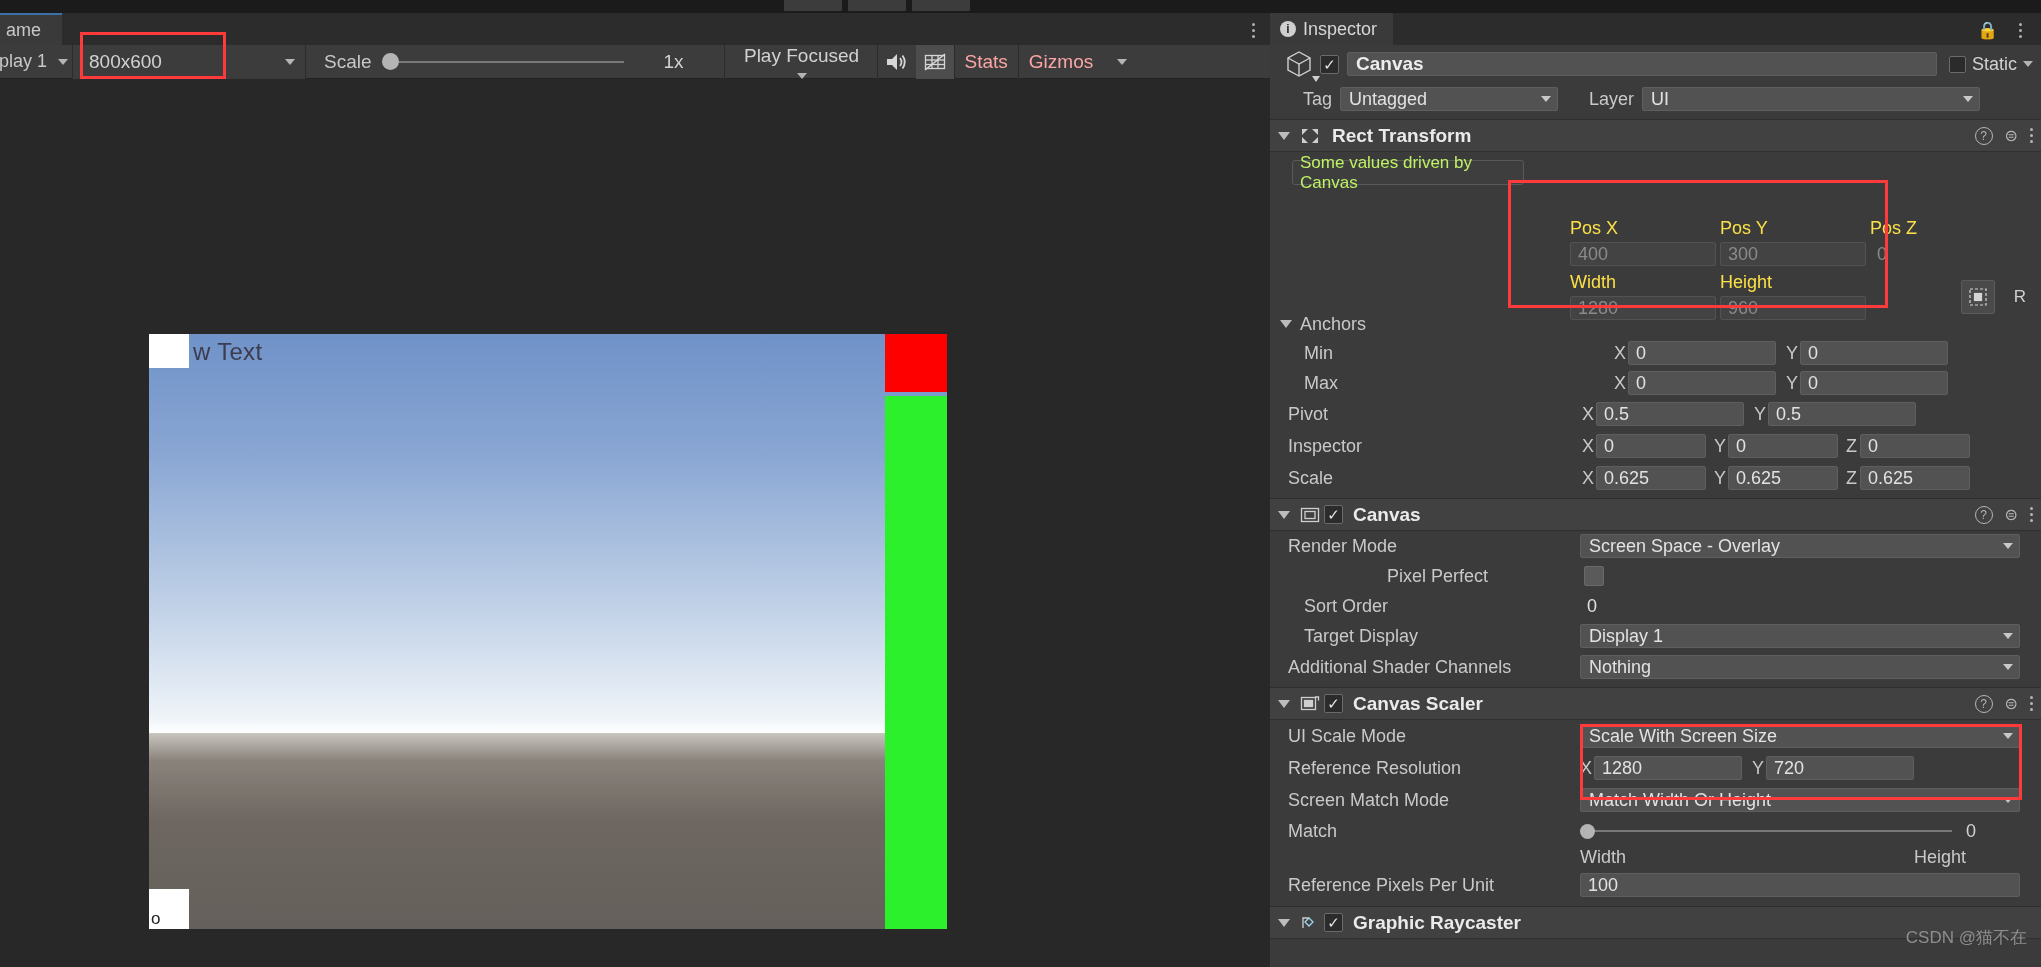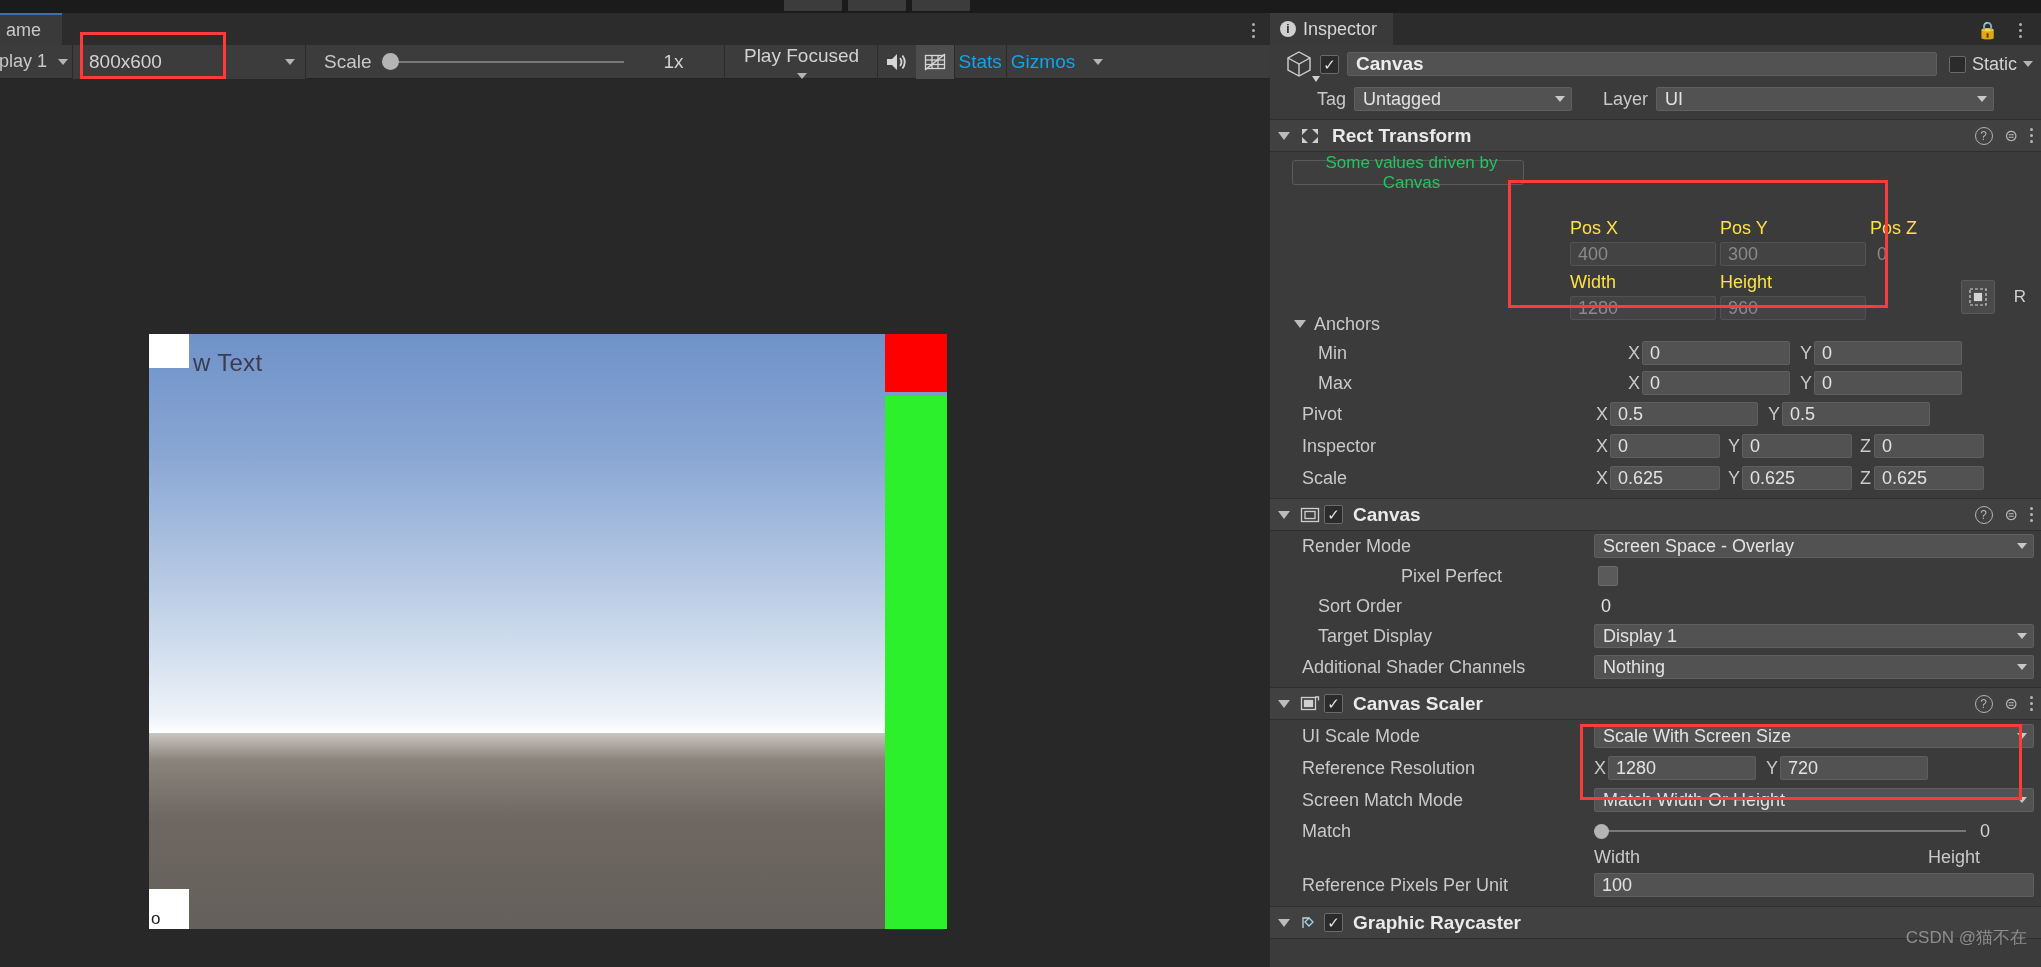--- a/index.html
+++ b/index.html
@@ -48,31 +48,31 @@
   .slider { position: relative; width: 242px; height: 34px; display: flex; align-items: center; }
   .slider .track { position: absolute; left: 0; right: 0; height: 2px; background: #787878; }
   .slider .knob { position: absolute; left: 0; width: 17px; height: 17px; border-radius: 50%; background: #b4b4b4; }
   .tb-scalenum { color: #d2d2d2; font-size: 19px; width: 80px; text-align: center; }
   .tb-playmode {
     width: 152px; height: 34px; display: flex; align-items: center; justify-content: space-between;
     padding: 0 8px 0 10px; color: #d2d2d2; font-size: 19px; flex-direction: column;
   }
   .tb-iconbtn { width: 38px; height: 34px; display: flex; align-items: center; justify-content: center; }
   .tb-iconbtn.active { background: #4d4d4d; }
-  .tb-text { height: 34px; display: flex; align-items: center; padding: 0 4px; color: #0ea5e9; font-size: 19px; }
+  .tb-text { height: 34px; display: flex; align-items: center; padding: 0 10px; color: #fca5a5; font-size: 19px; }
 
   .gameview { position: absolute; left: 0; top: 79px; width: 1270px; height: 888px; background: #282828; }
   .gamecanvas { position: absolute; left: 149px; top: 255px; width: 798px; height: 595px; overflow: hidden; }
   .sky { position: absolute; left: 0; top: 0; right: 0; height: 67%;
          background: linear-gradient(to bottom, #6f92c8 0%, #89a6d3 30%, #c3d3e8 70%, #eef3f8 96%, #ffffff 100%); }
   .ground { position: absolute; left: 0; bottom: 0; right: 0; height: 33%;
          background: linear-gradient(to bottom, #c9c5bf 0%, #8a837c 14%, #6e6761 45%, #65605b 100%); }
   .red-bar { position: absolute; right: 0; top: 0; width: 62px; height: 58px; }
   .green-bar { position: absolute; right: 0; top: 62px; width: 62px; bottom: 0; }
-  .new-text { position: absolute; left: 44px; top: 15px; font-size: 24px; letter-spacing: .3px; }
+  .new-text { position: absolute; left: 44px; top: 4px; font-size: 24px; letter-spacing: .3px; }
   .white-sq-top { position: absolute; left: 0px; top: 0px; width: 40px; height: 34px; background: #ffffff; }
   .white-sq-bot { position: absolute; left: 0px; bottom: 0px; width: 40px; height: 40px; background: #ffffff;
                   display:flex; align-items:flex-end; justify-content:flex-start; }
   .white-sq-bot span { font-size: 17px; color: #222; padding-left: 2px; }
 
   
   .inspector { position: absolute; left: 1270px; top: 0; width: 771px; height: 967px; background: #383838; }
   .ins-topstrip { position: absolute; left: 0; top: 0; width: 771px; height: 13px; background: #1b1b1b; }
   .ins-tabrow { position: absolute; left: 0; top: 13px; width: 771px; height: 32px; background: #2c2c2c; }
   .ins-tab { position: absolute; left: 0; top: 0; height: 32px; padding: 0 16px 0 10px;
@@ -90,21 +90,21 @@
   .obj-header { position: relative; height: 38px; display: flex; align-items: center; padding: 0 8px; }
   .cube-ico { width: 42px; height: 34px; display: flex; align-items: center; justify-content: center; position: relative; }
   .chk { width: 19px; height: 19px; background: #2b2b2b; border: 1px solid #6a6a6a; border-radius: 2px;
          display: flex; align-items: center; justify-content: center; color: #e6e6e6; font-size: 15px; line-height: 1; }
   .name-field { flex: 1; height: 24px; background: #525252; border: 1px solid #5e5e5e; border-radius: 2px;
                 margin-left: 8px; display: flex; align-items: center; padding-left: 8px;
                 color: #ededed; font-size: 19px; font-weight: bold; }
   .static-wrap { display: flex; align-items: center; gap: 6px; margin-left: 12px; color: #d2d2d2; font-size: 18px; }
   .static-chk { width: 17px; height: 17px; background: #2b2b2b; border: 1px solid #6a6a6a; border-radius: 2px; }
 
-  .row { display: flex; align-items: center; height: 30px; padding-left: 20px; }
+  .row { display: flex; align-items: center; height: 30px; padding-left: 6px; }
   .lbl-r { color: #c9c9c9; font-size: 18px; text-align: right; }
   .dd { background: #525252; border: 1px solid #5f5f5f; border-radius: 2px; height: 24px;
         display: flex; align-items: center; justify-content: space-between; padding: 0 6px 0 8px;
         color: #e2e2e2; font-size: 18px; }
   .dd .caret2 { width: 0; height: 0; border-left: 5px solid transparent; border-right: 5px solid transparent;
                 border-top: 6px solid #c8c8c8; }
 
   .comp-header { height: 33px; background: #414141; border-top: 1px solid #2f2f2f; border-bottom: 1px solid #2f2f2f;
                  display: flex; align-items: center; padding-left: 8px; position: relative; }
   .tri { width: 0; height: 0; border-left: 6px solid transparent; border-right: 6px solid transparent;
@@ -113,21 +113,21 @@
   .comp-ico { width: 24px; height: 22px; display: flex; align-items: center; justify-content: center; }
   .hdr-right { position: absolute; right: 8px; display: flex; align-items: center; gap: 12px; }
   .q-ico { width: 18px; height: 18px; border-radius: 50%; border: 1.5px solid #b5b5b5; color: #b5b5b5;
            font-size: 12px; display: flex; align-items: center; justify-content: center; }
   .pre-ico { color: #b5b5b5; font-size: 16px; }
   .kb3 { display:flex; flex-direction:column; align-items:center; gap:3px; }
   .kb3 i { width: 3px; height: 3px; background: #b5b5b5; border-radius: 50%; display:block; }
 
   .driven-box { margin: 8px 0 0 22px; width: 232px; height: 25px; border: 1px solid #5a5a5a; border-radius: 3px;
                 background: #3e3e3e; display: flex; align-items: center; padding-left: 7px;
-                color: #22c55e; font-size: 17px; text-align: center; }
+                color: #bef264; font-size: 17px; }
 
   .colhdr { color: #fde047; font-size: 18px; }
   .numfield { background: #434343; border: 1px solid #525252; border-radius: 2px; height: 24px;
               display: flex; align-items: center; padding-left: 7px; color: #8a8a8a; font-size: 18px; }
   .numfield.lit { background: #525252; border-color: #5f5f5f; color: #e2e2e2; }
   .axis { color: #c9c9c9; font-size: 18px; width: 14px; }
 
   .anchor-preset { position: absolute; right: 46px; width: 34px; height: 34px; background: #4a4a4a;
                    border: 1px solid #5a5a5a; border-radius: 2px; display:flex; align-items:center; justify-content:center; }
   .anchor-R { position: absolute; right: 6px; width: 30px; height: 34px; color: #d0d0d0; font-size: 17px;

